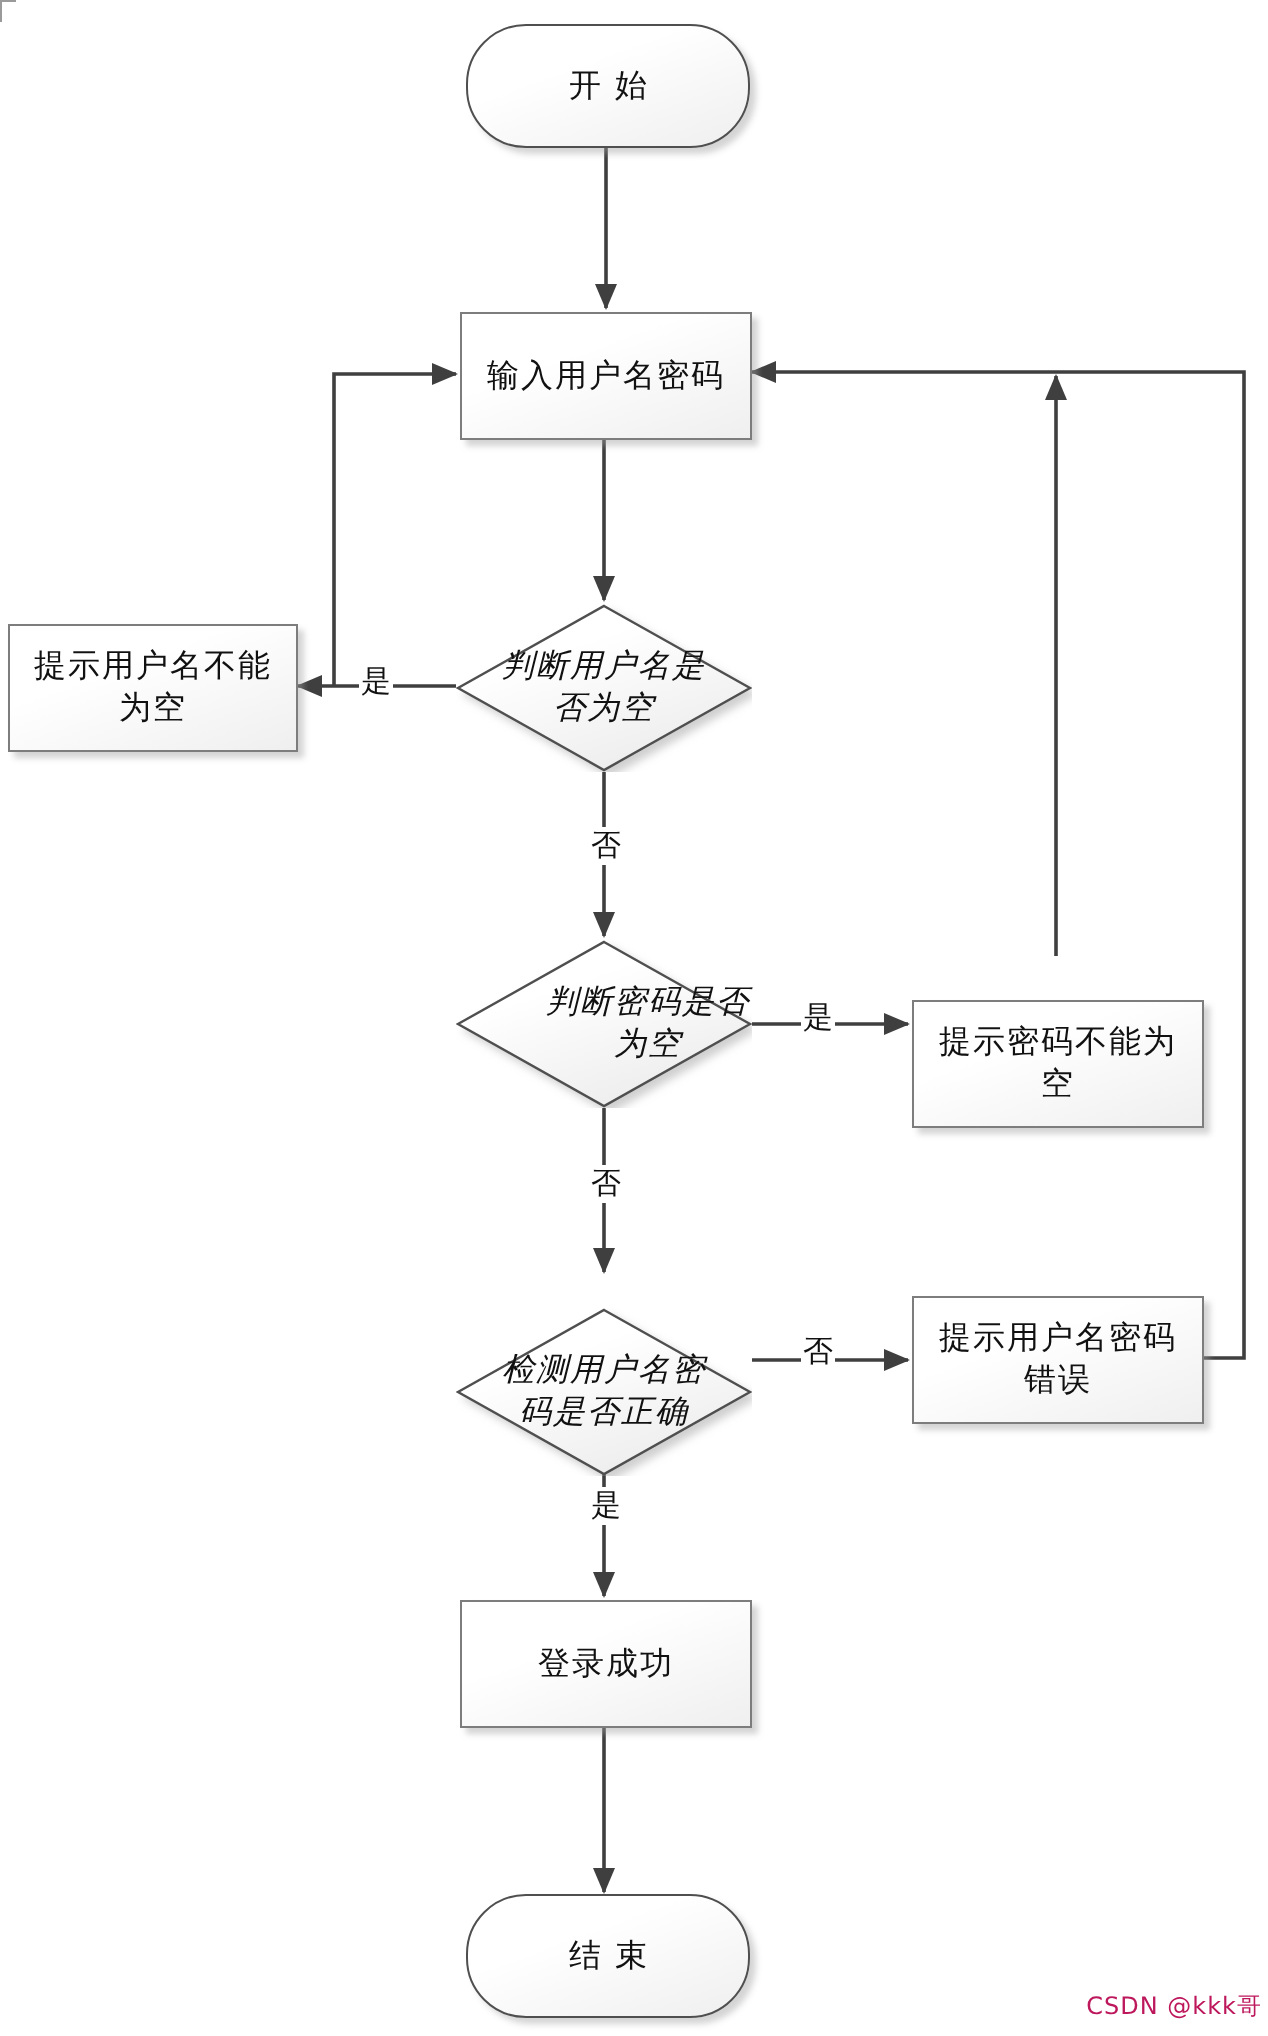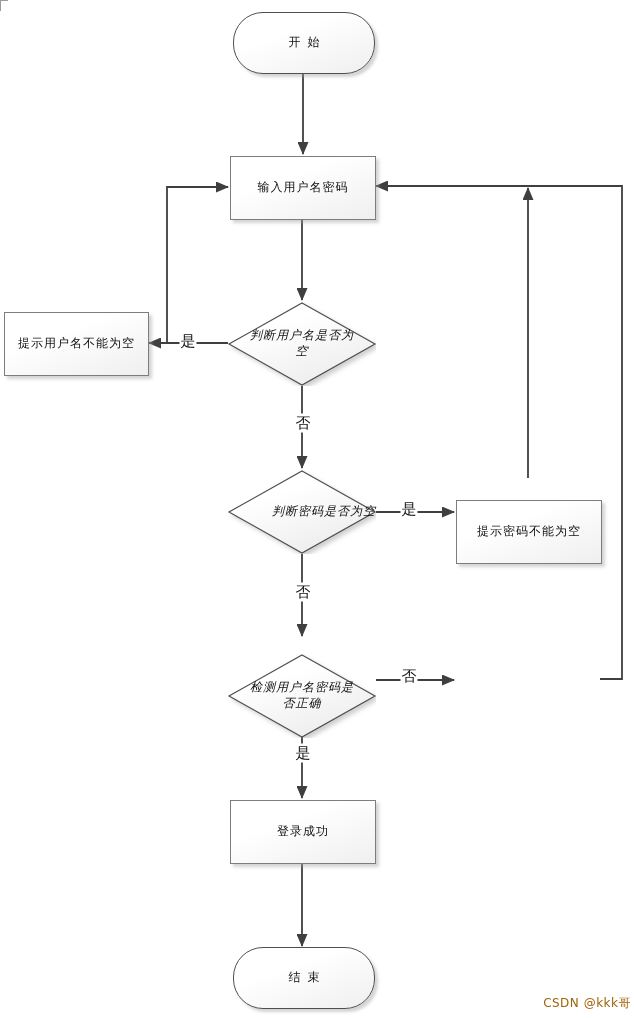--- a/index.html
+++ b/index.html
@@ -7,21 +7,21 @@
     position:relative;
     width:634px;height:1018px;
     background:#ffffff;
     font-family:"DejaVu Serif","Liberation Serif",serif;
     overflow:hidden;
   }
   svg.connectors{position:absolute;left:0;top:0;z-index:1;}
   .node{
     position:absolute;z-index:2;
     display:flex;align-items:center;justify-content:center;
-    text-align:center;color:#111;font-size:12px;letter-spacing:1px;line-height:1.3;
+    text-align:center;color:#111;font-size:16px;letter-spacing:1px;line-height:1.3;
   }
   .terminator{
     background:linear-gradient(160deg,#ffffff 35%,#efefef 100%);
     border:1px solid #4f4f4f;border-radius:30px;
     box-shadow:3px 3px 3px rgba(160,160,160,0.45);
     letter-spacing:7px;text-indent:7px;
   }
   .process{
     background:linear-gradient(160deg,#ffffff 35%,#efefef 100%);
     border:1px solid #7d7d7d;
@@ -32,21 +32,21 @@
   .decision .dlabel{position:relative;width:104px;z-index:2;font-style:italic;}
   .process .plabel{width:124px;}
   .edge-label{
     position:absolute;z-index:3;
     transform:translate(-50%,-50%);
     font-size:15px;color:#111;background:#ffffff;padding:0 1px;
   }
   .watermark{
     position:absolute;right:3px;bottom:6px;z-index:4;
     font-family:"DejaVu Sans","Liberation Sans",sans-serif;
-    font-size:12px;color:#a16207;letter-spacing:0.5px;
+    font-size:12px;color:#be185d;letter-spacing:0.5px;
   }
   .corner-artifact{
     position:absolute;left:0;top:0;width:7px;height:10px;z-index:4;
     border-left:1px solid #9a9a9a;border-top:1px solid #9a9a9a;
   }
 </style>
 </head>
 <body>
 
 <div class="canvas">
@@ -109,20 +109,23 @@
     <span class="plabel">提示密码不能为空</span>
   </div>
 
   <div class="node decision" style="left:228px;top:654px;width:148px;height:84px;">
     <svg width="148" height="84">
       <polygon points="74,1 147,42 74,83 1,42" fill="url(#diamondFill)" stroke="#4f4f4f" stroke-width="1.2" style="filter:drop-shadow(3px 3px 2px rgba(160,160,160,0.5));"></polygon>
     </svg>
     <div class="dlabel">检测用户名密码是否正确</div>
   </div>
 
+  <div class="node process" style="left:456px;top:648px;width:144px;height:62px;">
+    <span class="plabel">提示用户名密码错误</span>
+  </div>
 
   <div class="node process" style="left:230px;top:800px;width:144px;height:62px;">
     <span>登录成功</span>
   </div>
 
   <div class="node terminator" style="left:233px;top:947px;width:140px;height:60px;">
     <span>结束</span>
   </div>
 
   <div class="edge-label" style="left:188px;top:341px;">是</div>

